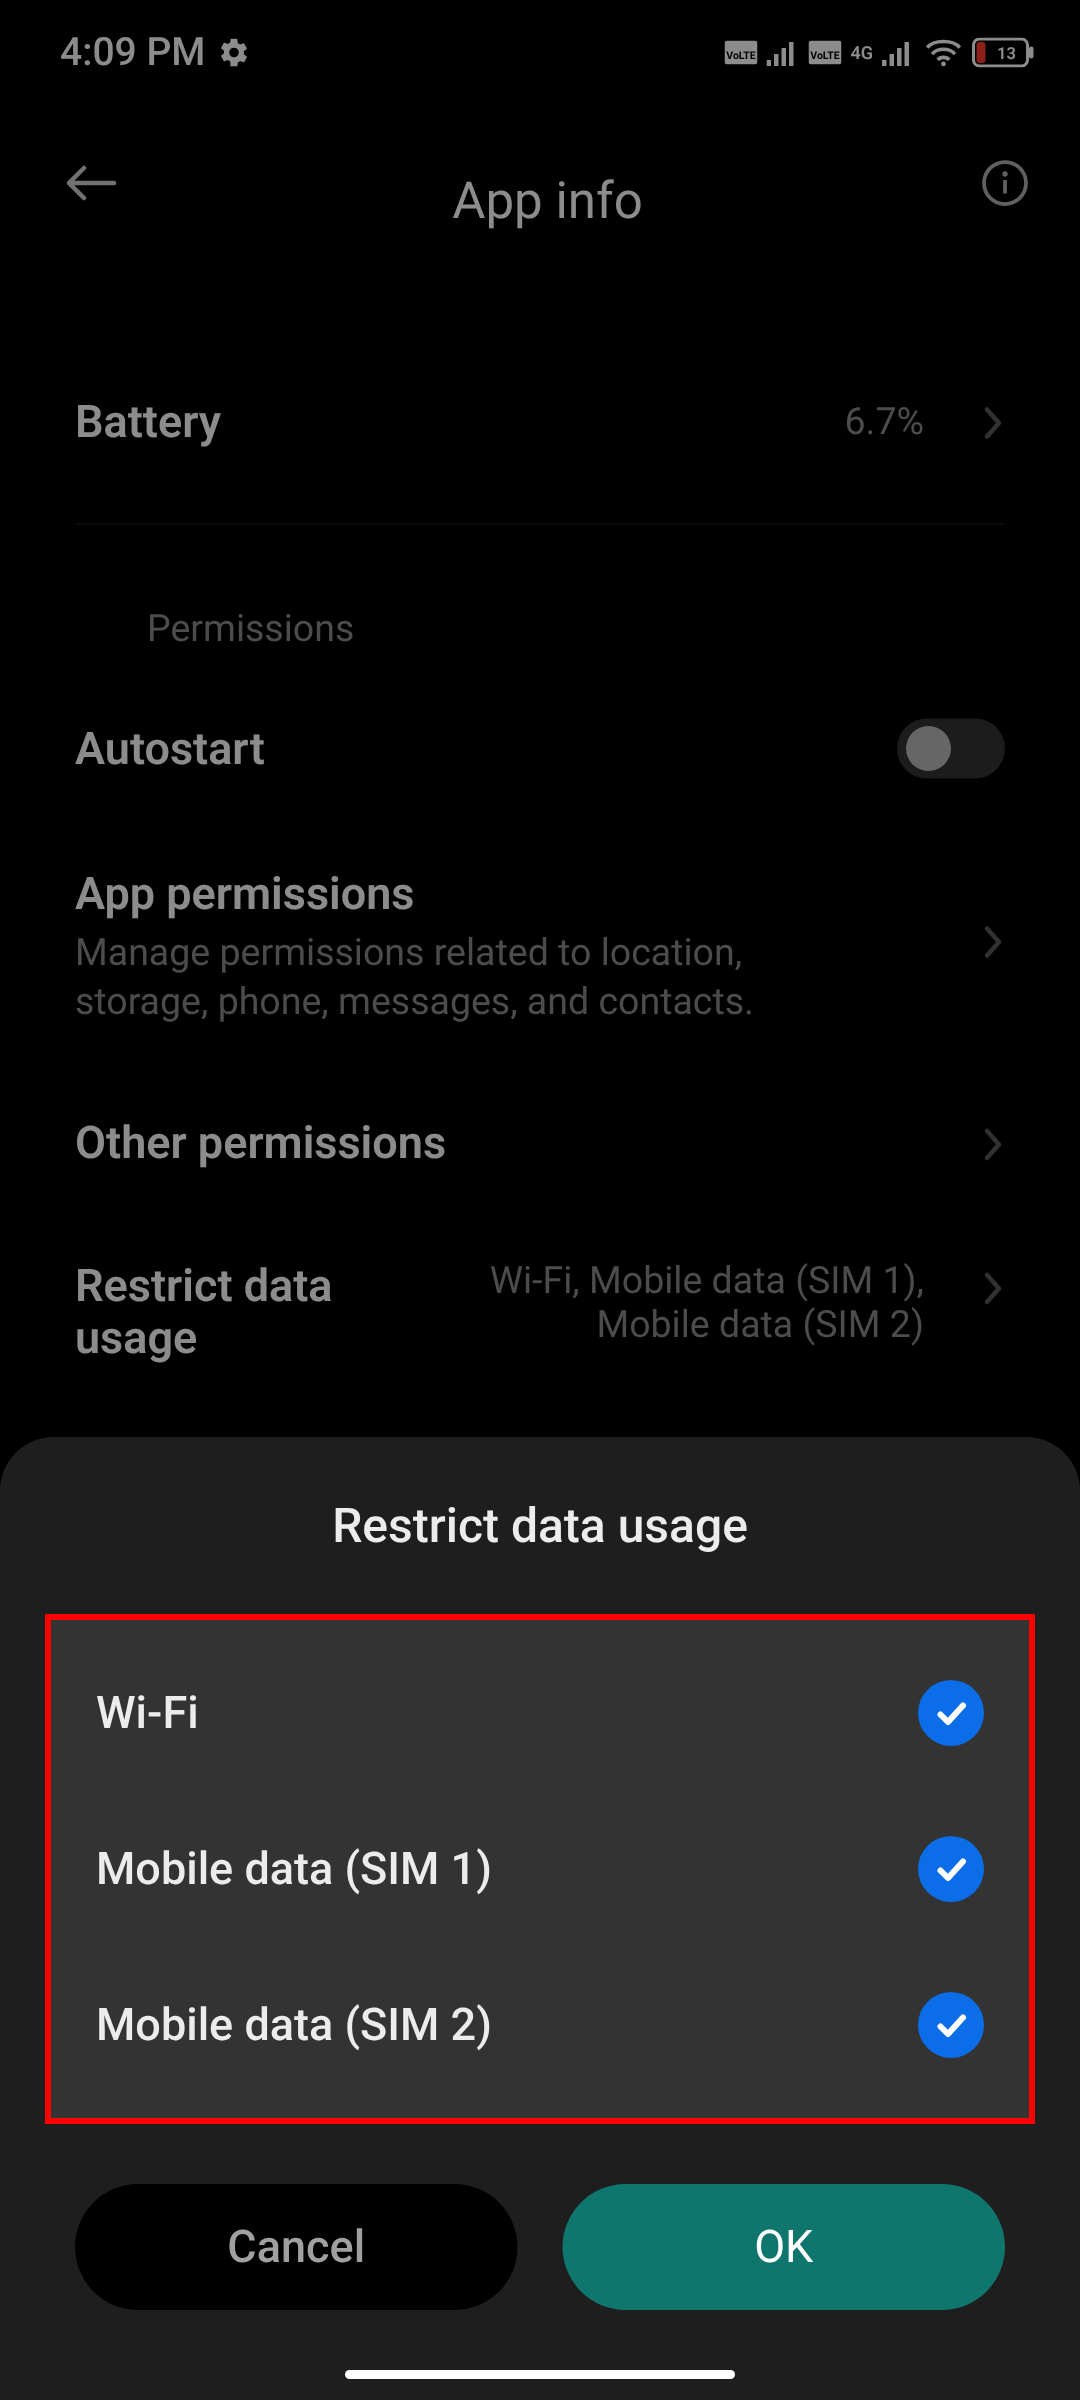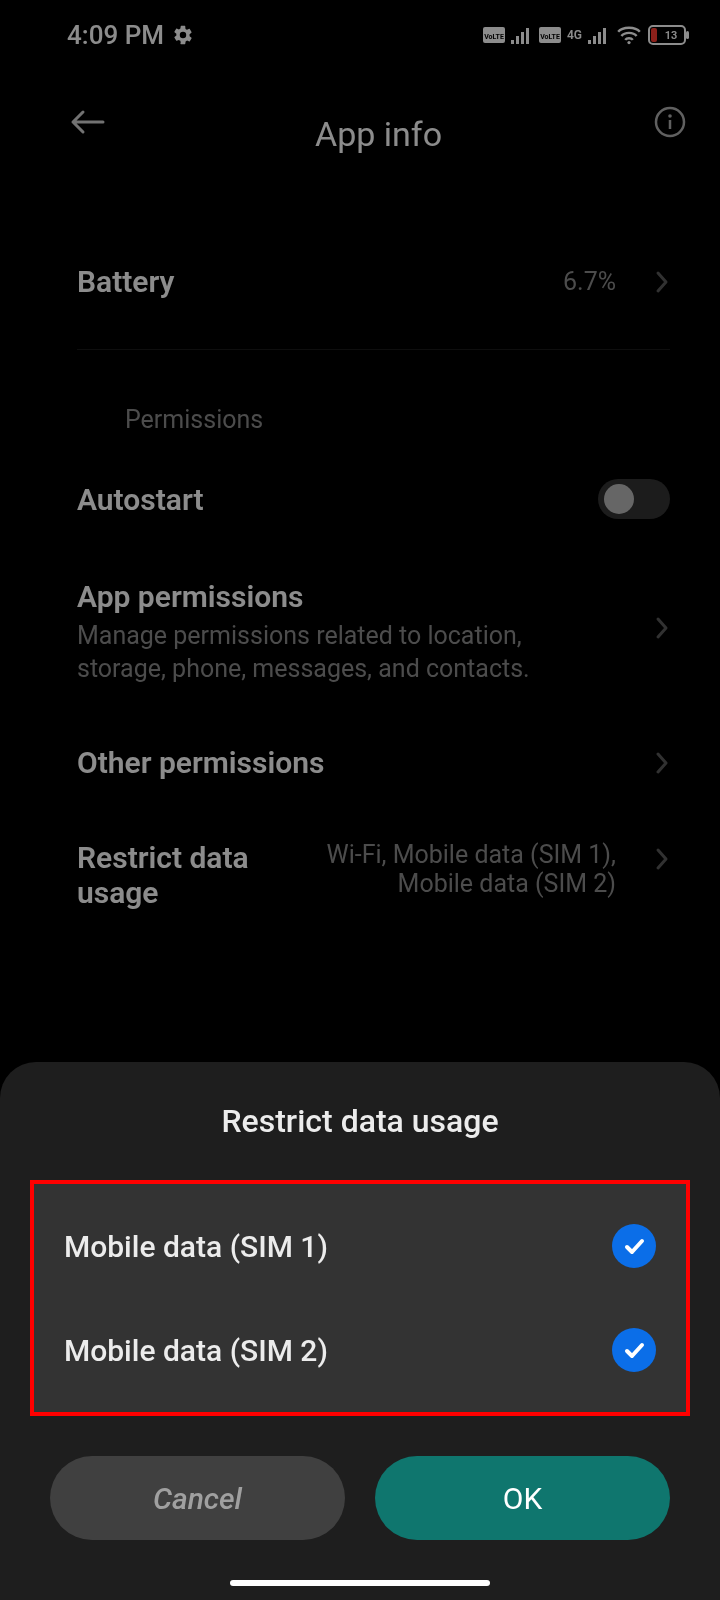--- a/index.html
+++ b/index.html
@@ -1,19 +1,19 @@
 <!DOCTYPE html>
 <html><head>
 <meta charset="utf-8">
 <style>
   * { box-sizing: border-box; margin: 0; padding: 0; }
   html, body { width: 720px; height: 1600px; background: #000; font-family: -apple-system, Roboto, "Segoe UI", sans-serif; overflow: hidden; position: relative; }
   
   
-  .bg { position: absolute; inset: 0; padding-left: 27px; }
+  .bg { position: absolute; inset: 0; }
   .dim-overlay { position: absolute; inset: 0; background: rgba(0,0,0,0.45); }
 
   
   .status-bar { height: 70px; display: flex; justify-content: space-between; align-items: center; padding: 0 30px 0 40px; color: #fff; font-size: 26px; }
   .status-left { display: flex; align-items: center; gap: 8px; font-weight: 500; }
   .status-right { display: flex; align-items: center; gap: 6px; }
   .status-right .icon { display: inline-flex; align-items: center; }
 
   
   .header { display: flex; align-items: center; justify-content: space-between; padding: 20px 30px 40px 40px; }
@@ -38,21 +38,21 @@
   .sheet { position: absolute; left: 0; right: 0; bottom: 0; background: #1e1e1e; border-radius: 36px 36px 0 0; padding: 40px 0 60px; }
   .sheet-title { text-align: center; color: #ececec; font-size: 32px; font-weight: 500; margin-bottom: 40px; }
   .options-wrap { padding: 0 30px; }
   .highlight-box { border: 4px solid #ff0000; background: #333; padding: 10px 10px; }
   .opt-row { display: flex; align-items: center; justify-content: space-between; padding: 30px 20px; }
   .opt-label { color: #ececec; font-size: 30px; font-weight: 500; }
   .check-circle { width: 44px; height: 44px; border-radius: 50%; background: #0b6ee8; display: flex; align-items: center; justify-content: center; }
   .check-circle svg { width: 24px; height: 24px; }
   .btn-row { display: flex; gap: 30px; padding: 40px 50px 0; }
   .btn { flex: 1; height: 84px; border-radius: 42px; display: flex; align-items: center; justify-content: center; font-size: 30px; font-weight: 500; }
-  .btn-cancel { background: #404040; color: #a0a0a0; font-style: italic; }
+  .btn-cancel { background: #000000; color: #a0a0a0; }
   .btn-ok { background: #0f766e; color: #fff; font-weight: 400; }
 
   
   .nav-indicator { position: absolute; bottom: 14px; left: 50%; transform: translateX(-50%); width: 260px; height: 6px; background: #fff; border-radius: 3px; }
 
   
   svg { display:block; }
 </style>
 </head>
 <body>
@@ -200,20 +200,28 @@
 
   <div class="dim-overlay"></div>
 </div>
 
 <div class="sheet">
   <div class="sheet-title">Restrict data usage</div>
 
   <div class="options-wrap">
     <div class="highlight-box">
 
+      <div class="opt-row">
+        <div class="opt-label">Wi-Fi</div>
+        <div class="check-circle">
+          <svg viewBox="0 0 24 24" fill="none" stroke="#fff" stroke-width="4" stroke-linecap="round" stroke-linejoin="round">
+              <path d="M5 13 L10 18 L20 7"></path>
+            </svg>
+        </div>
+      </div>
 
       <div class="opt-row">
         <div class="opt-label">Mobile data (SIM 1)</div>
         <div class="check-circle">
           <svg viewBox="0 0 24 24" fill="none" stroke="#fff" stroke-width="4" stroke-linecap="round" stroke-linejoin="round">
               <path d="M5 13 L10 18 L20 7"></path>
             </svg>
         </div>
       </div>
 

